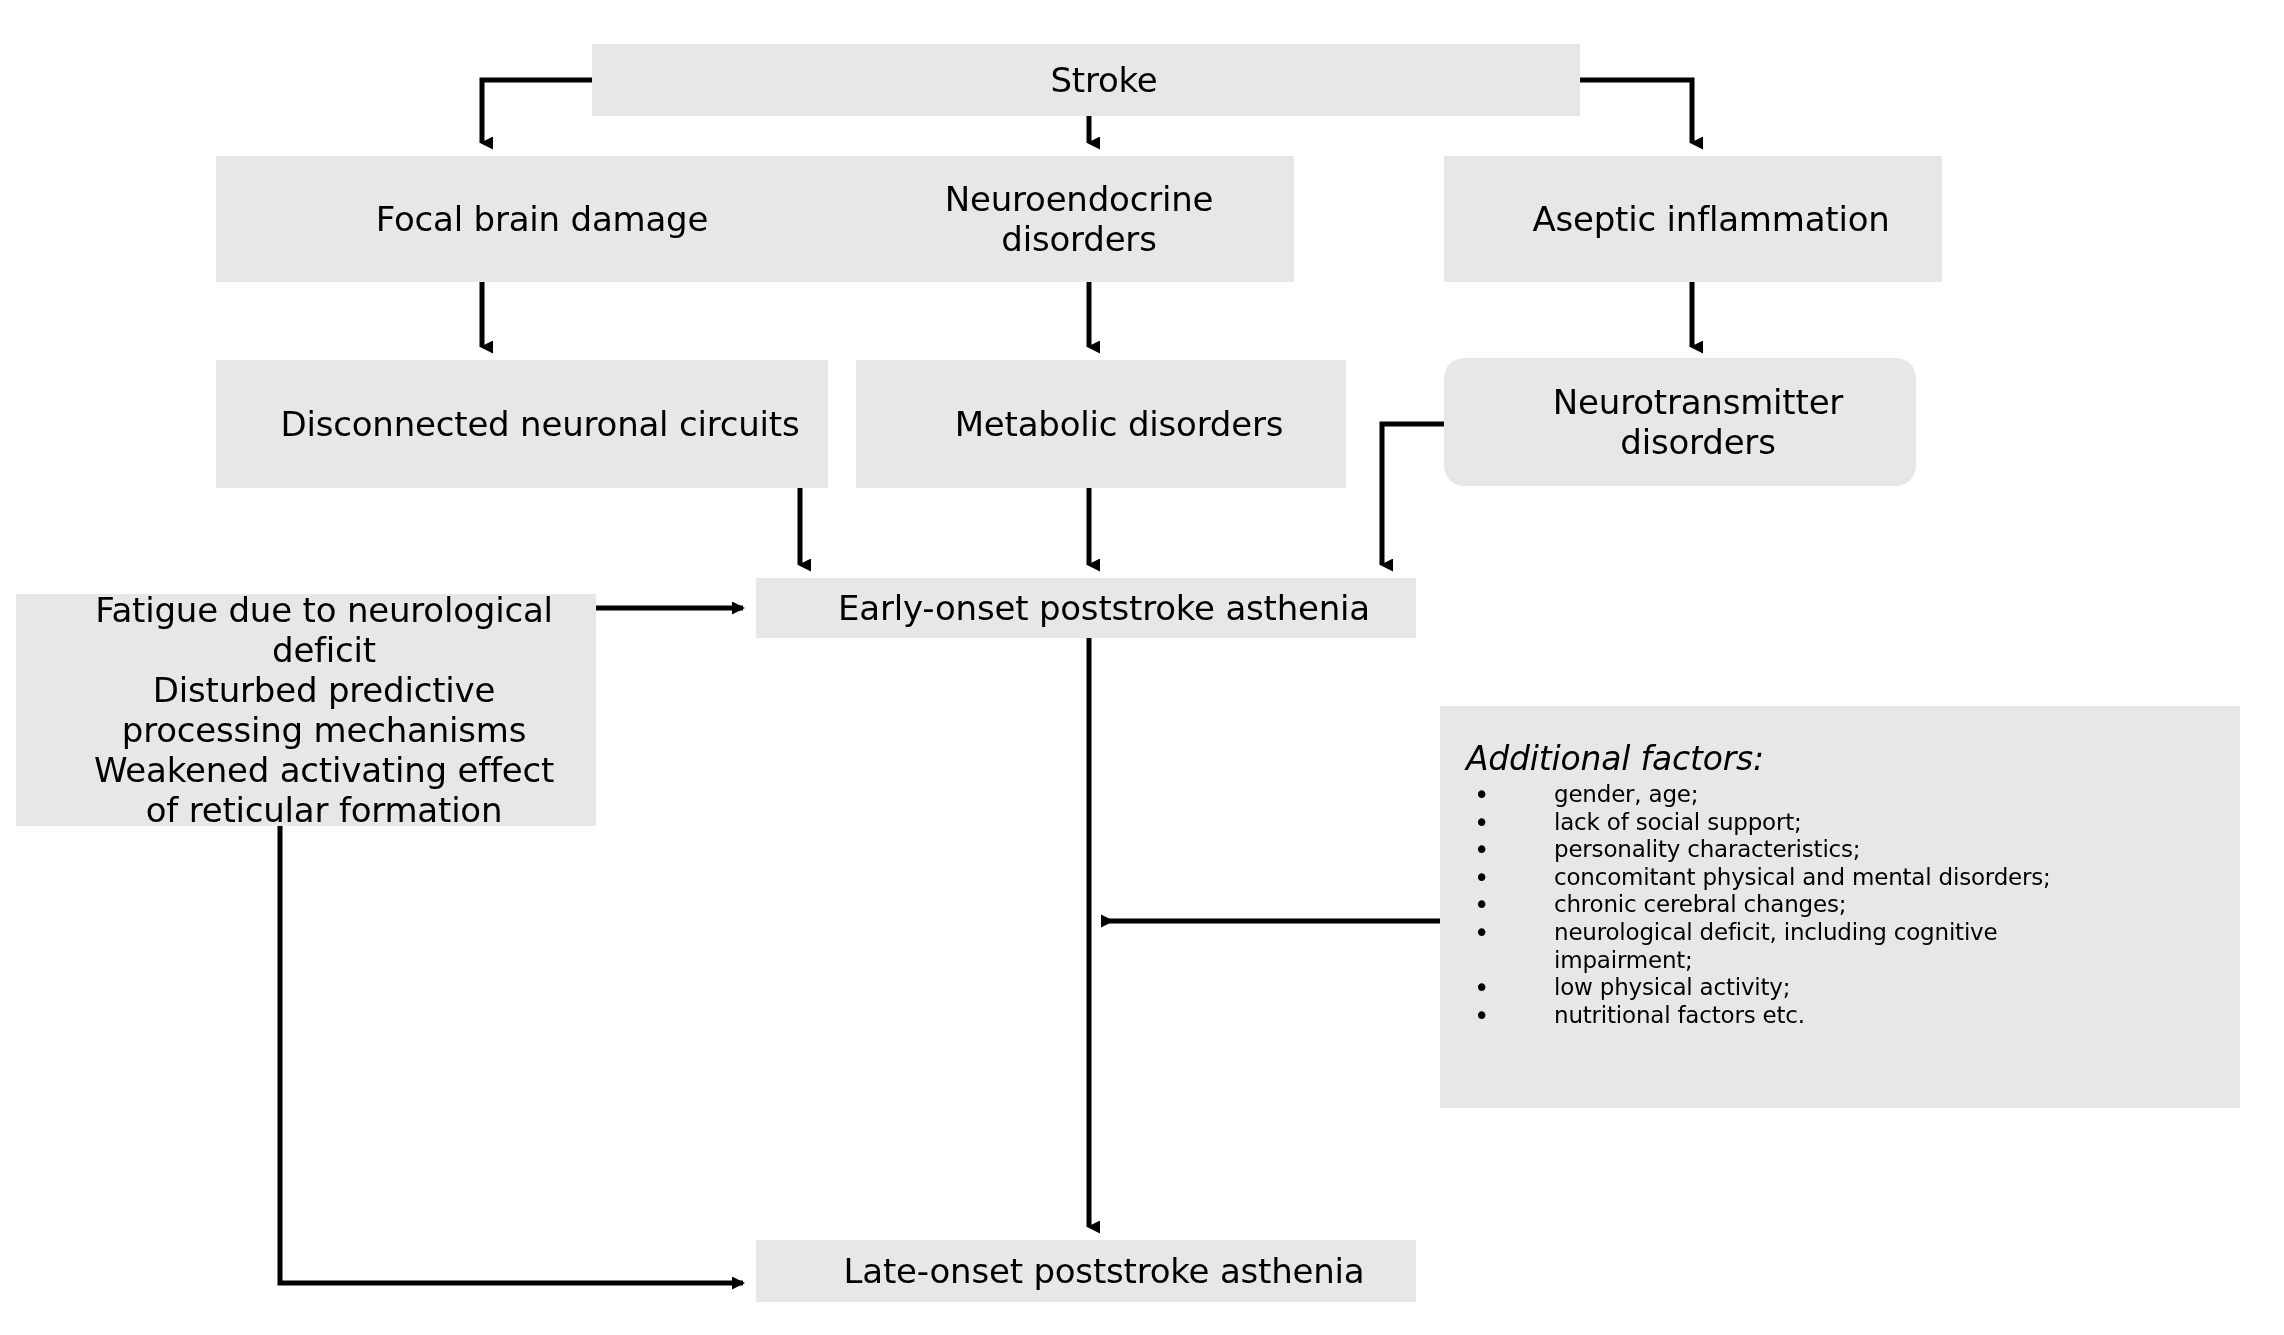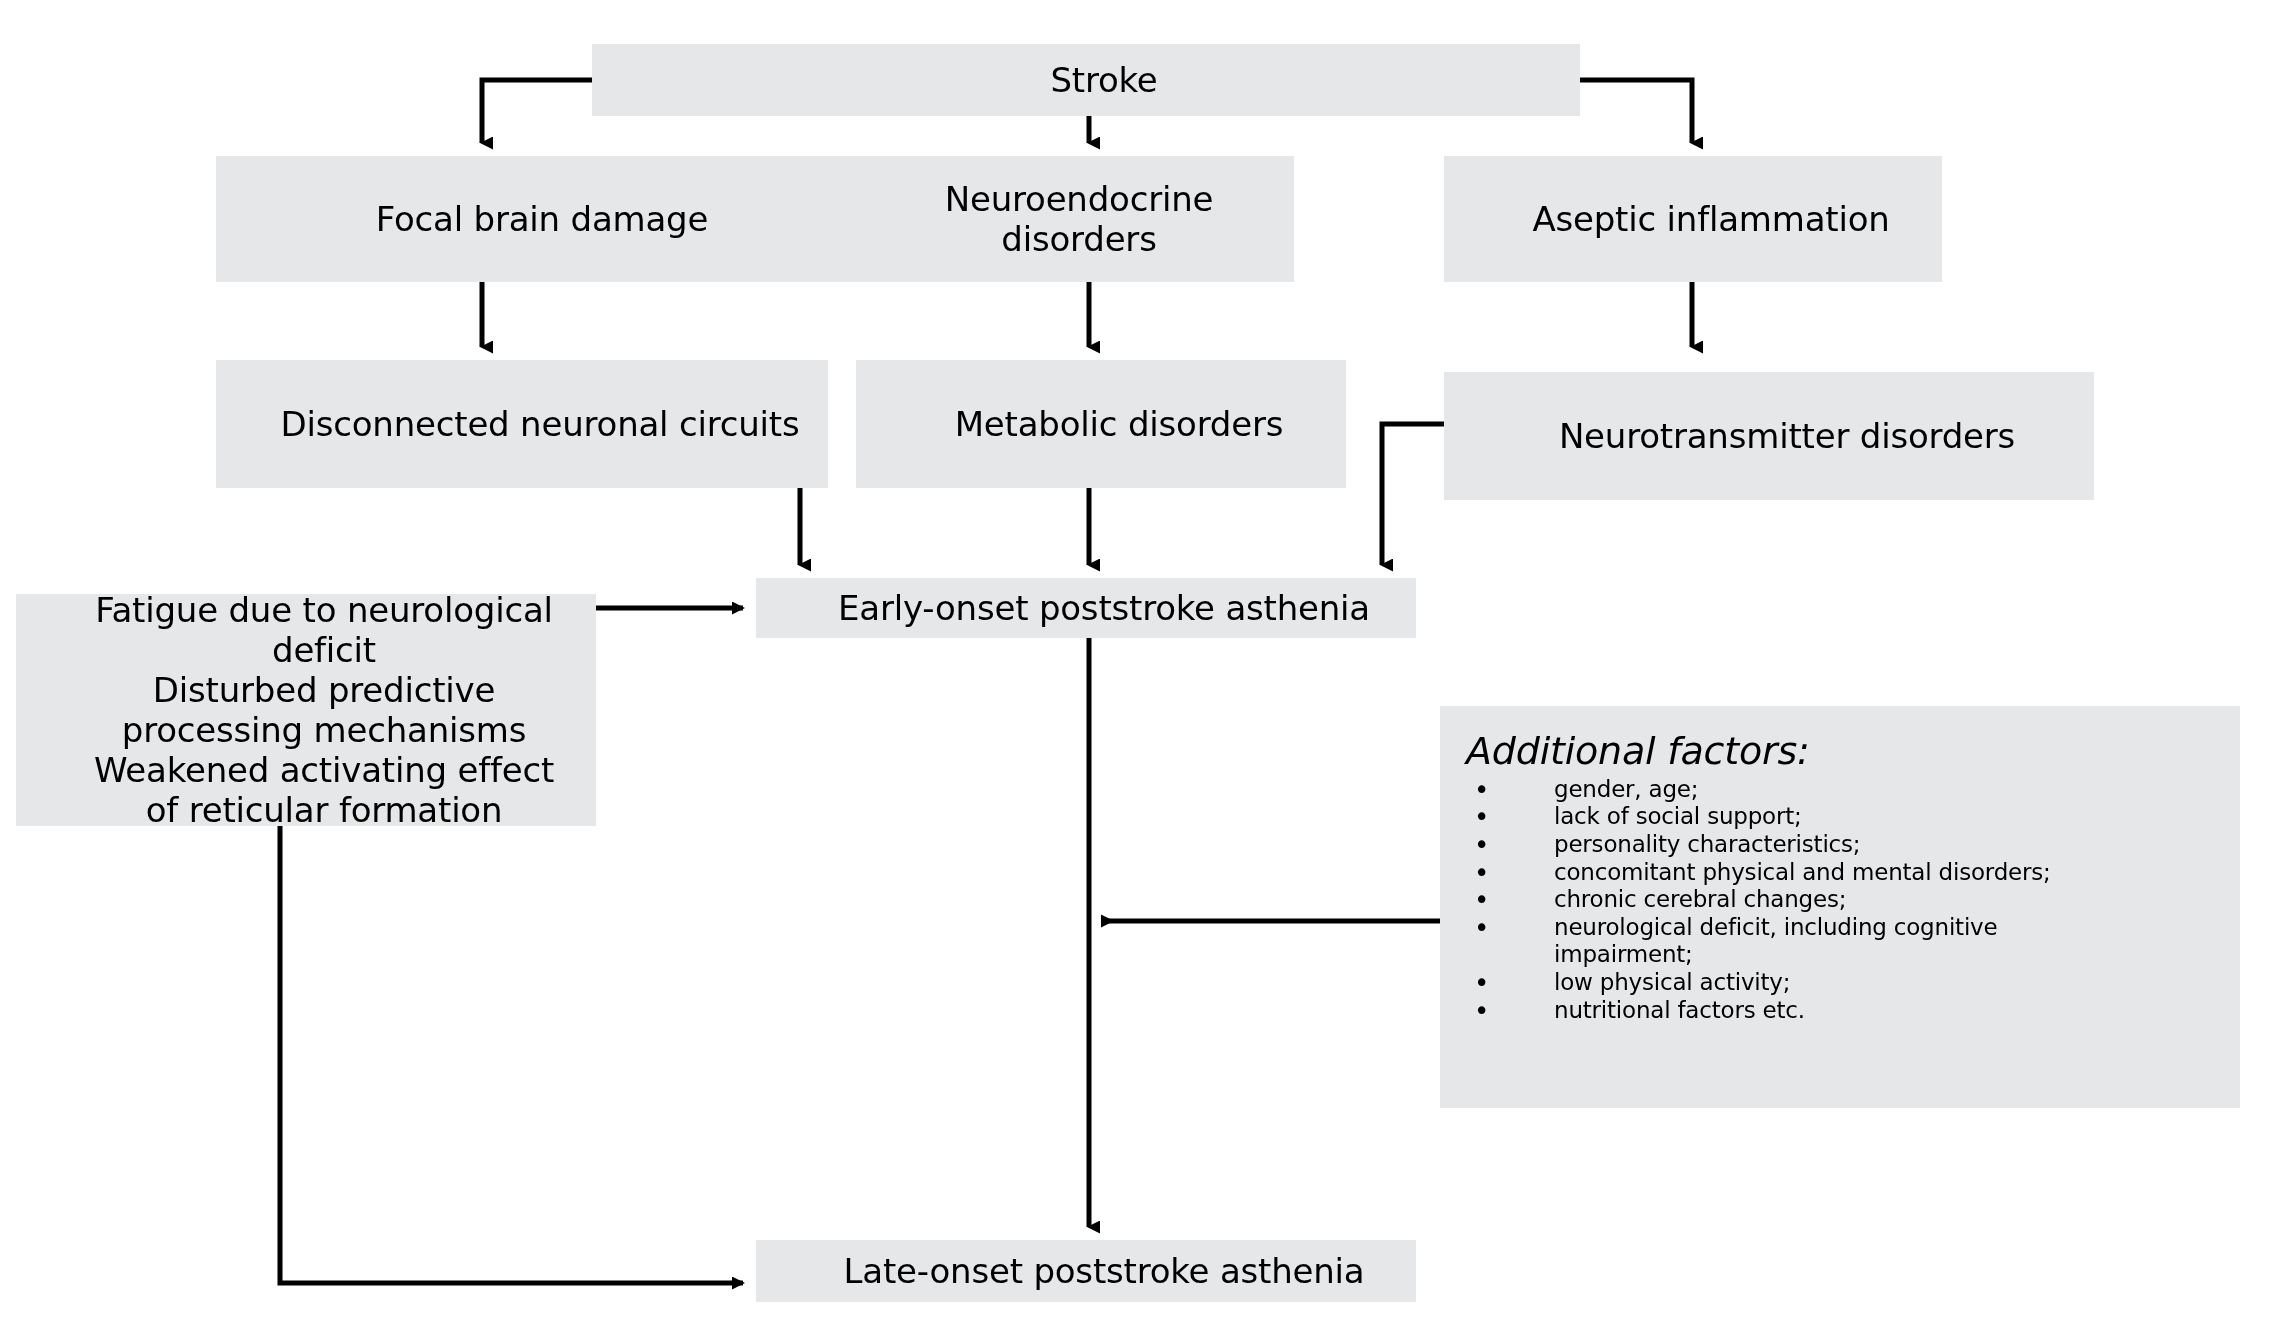--- a/index.html
+++ b/index.html
@@ -47,35 +47,35 @@
     white-space: pre-line;
     padding: 0 10px;
   }
   
   #n-stroke        { left: 592px;  top: 44px;   width: 988px;  height: 72px; }
   #n-focal         { left: 216px;  top: 156px;  width: 616px;  height: 126px; }
   #n-neuroendo     { left: 828px;  top: 156px;  width: 466px;  height: 126px; }
   #n-aseptic       { left: 1444px; top: 156px;  width: 498px;  height: 126px; }
   #n-disconnected  { left: 216px;  top: 360px;  width: 612px;  height: 128px; }
   #n-metabolic     { left: 856px;  top: 360px;  width: 490px;  height: 128px; }
-  #n-neurotrans    { left: 1444px; top: 372px;  width: 650px;  height: 128px; }
+  #n-neurotrans    { left: 1444px; top: 358px;  width: 472px;  height: 128px; border-radius: 20px; }
   #n-fatigue       { left: 16px;   top: 594px;  width: 580px;  height: 232px;
                      font-size: 34px; }
   #n-early         { left: 756px;  top: 578px;  width: 660px;  height: 60px; }
   #n-late          { left: 756px;  top: 1240px; width: 660px;  height: 62px; }
   #n-additional    { left: 1440px; top: 706px;  width: 800px;  height: 402px;
                      display: block;
                      text-align: left;
                      font-size: 33px;
                      padding: 22px 0 0 26px; }
   
   .af-title {
     font-style: italic;
-    font-size: 38px;
-    margin: 1px 0 2px 0;
+    font-size: 33px;
+    margin: 12px 0 2px 0;
     white-space: nowrap;
   }
   .af-list {
     list-style: none;
     margin: 0;
     padding: 0;
   }
   .af-list li {
     position: relative;
     padding-left: 88px;

